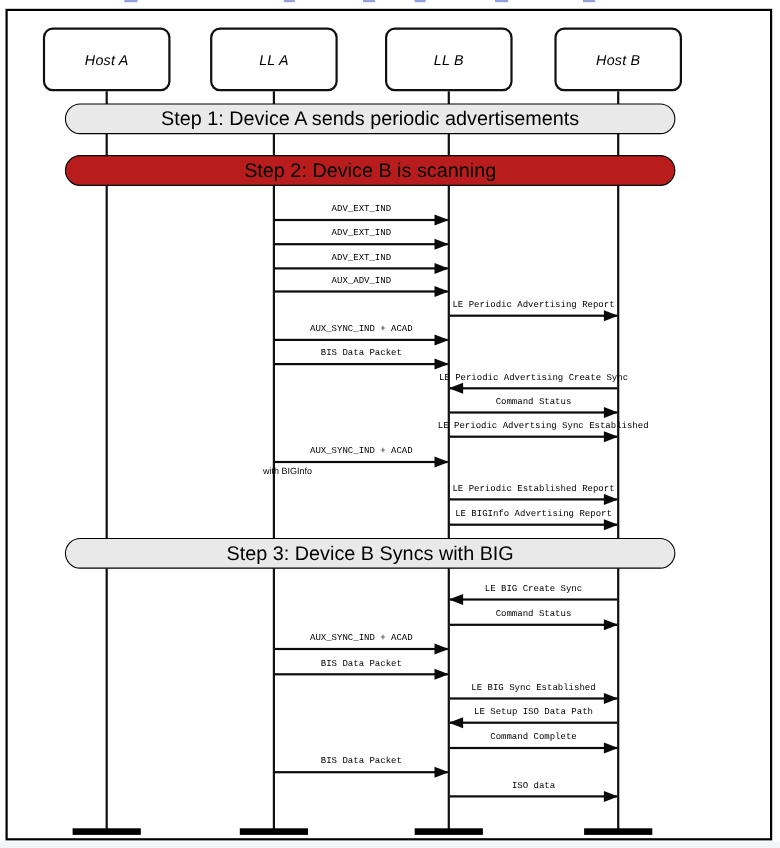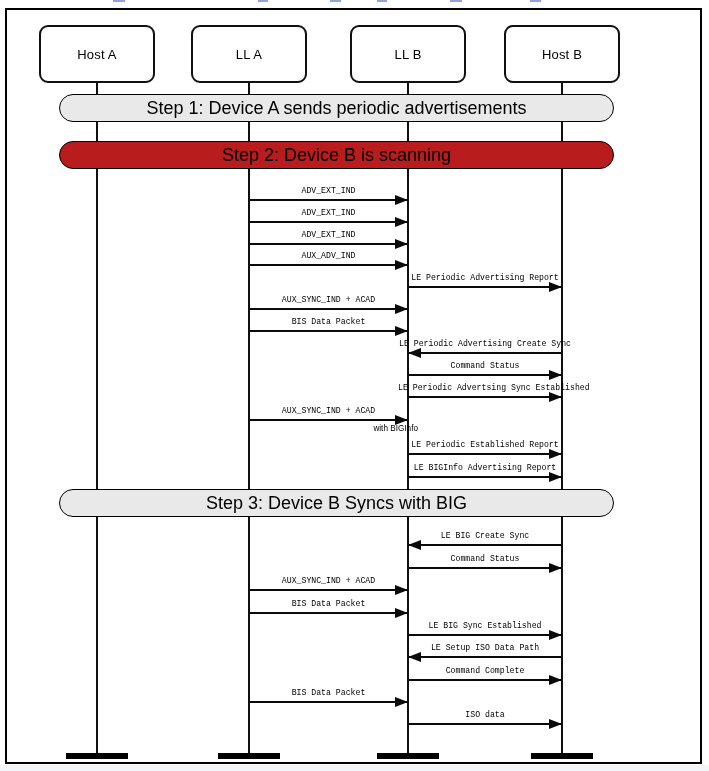--- a/index.html
+++ b/index.html
@@ -10,38 +10,38 @@
   .frame{
     position:absolute;left:5px;top:8px;width:697px;height:756px;
     box-sizing:border-box;border:2px solid #000;background:#ffffff;
   }
   .edge-artifact{position:absolute;top:0;height:2px;background:#5b6ecd;opacity:.65;}
   .bottom-strip{position:absolute;left:0;top:765px;width:709px;height:6px;background:#f3f5f8;}
   .actor-box{
     position:absolute;top:15px;width:116px;height:58px;box-sizing:border-box;
     border:2px solid #101010;border-radius:9px;background:#fff;
     display:flex;align-items:center;justify-content:center;
-    font-size:13px;letter-spacing:.2px;
+    font-size:13px;letter-spacing:.2px;font-style:italic;
   }
   .lifeline{position:absolute;top:73px;width:2px;height:673px;background:#101010;}
   .endbar{position:absolute;top:743px;width:62px;height:6px;background:#000;}
   .banner{
     position:absolute;left:52px;width:555px;height:28px;box-sizing:border-box;
     border:1.5px solid #000;border-radius:14px;background:#e9e9e9;
     display:flex;align-items:center;justify-content:center;
     font-size:18px;
   }
   .message{position:absolute;height:0;}
   .msg-line{position:absolute;top:0;left:1px;height:2px;background:#0a0a0a;}
   .msg-label{
     position:absolute;left:-10px;right:-10px;bottom:3px;text-align:center;
     font-size:8.2px;white-space:nowrap;line-height:10px;font-family:Liberation Mono, monospace;
   }
   .msg-sublabel{
-    position:absolute;left:-10px;right:-10px;top:5px;text-align:right;
+    position:absolute;left:-10px;right:-10px;top:5px;text-align:left;
     font-size:8.2px;white-space:nowrap;line-height:10px;
   }
   .arrowhead{position:absolute;top:-4px;width:0;height:0;
     border-top:5px solid transparent;border-bottom:5px solid transparent;}
   .arrowhead.right{right:0;border-left:13px solid #0a0a0a;}
   .arrowhead.left{left:0;border-right:13px solid #0a0a0a;}
 </style>
 </head>
 <body>
 

